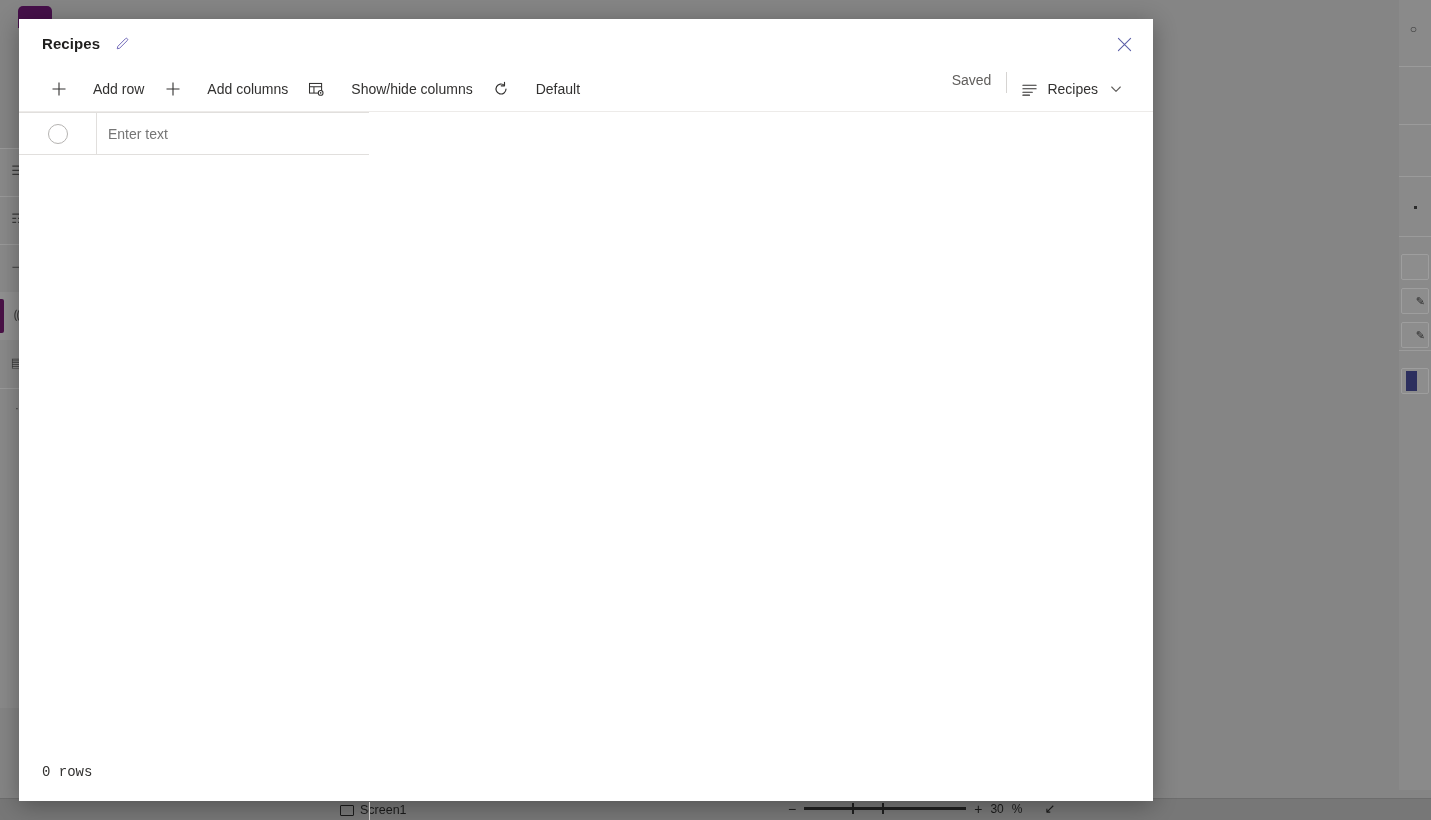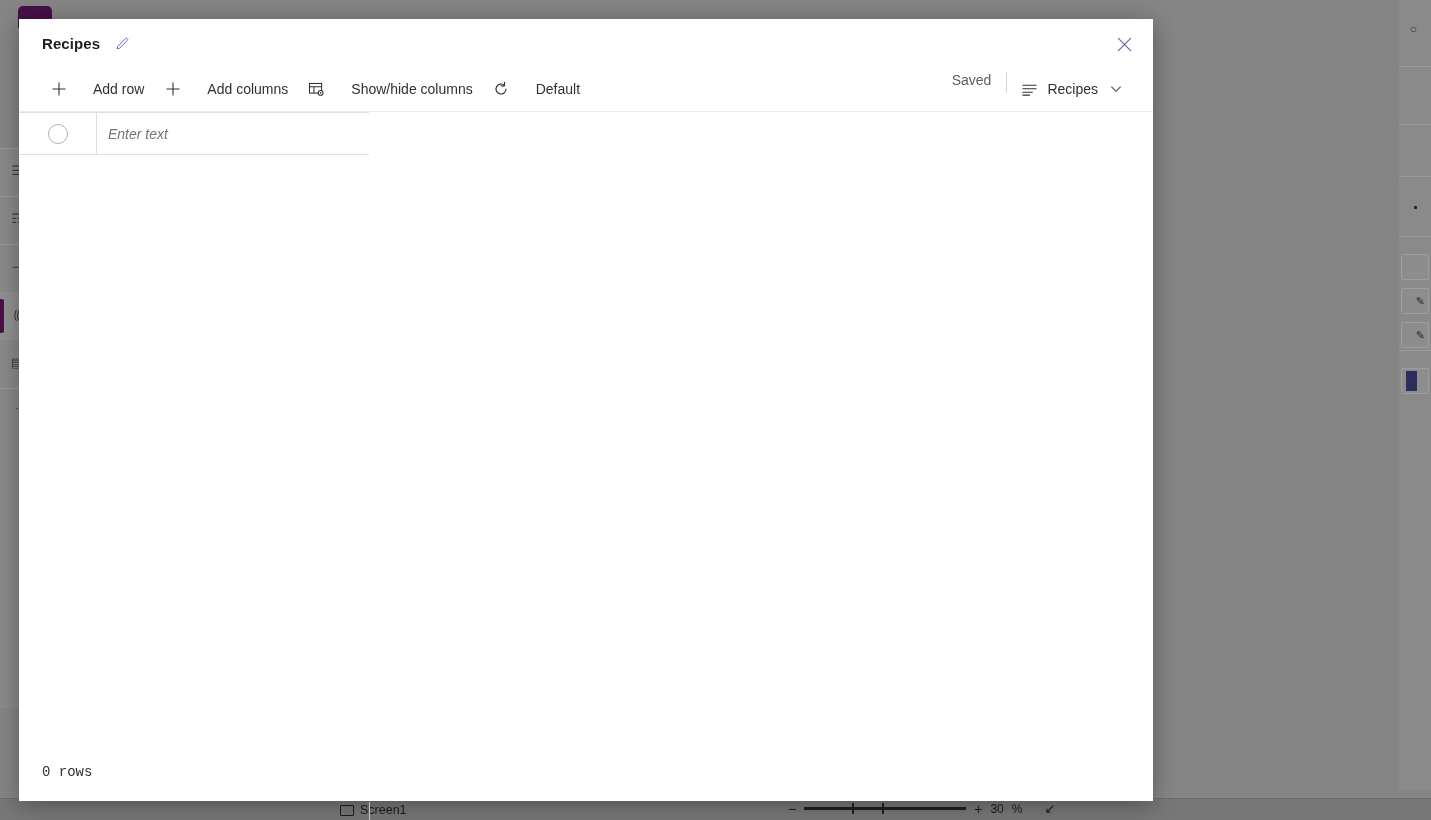--- a/index.html
+++ b/index.html
@@ -299,21 +299,20 @@
     align-items: center;
     padding-left: 11px;
     border-left: 1px solid #e1dfdd;
     cursor: text;
   }
   .row-cell input {
     width: 100%;
     border: none;
     outline: none;
     font-size: 14px;
-    font-style: italic;
     color: #ec4899;
     font-family: "Liberation Sans", sans-serif;
     background: transparent;
   }
 
   .grid-bottom-tick {
     position: absolute;
     left: 350px; top: 690px;
     width: 1px; height: 19px;
     background: #c8c6c4;

